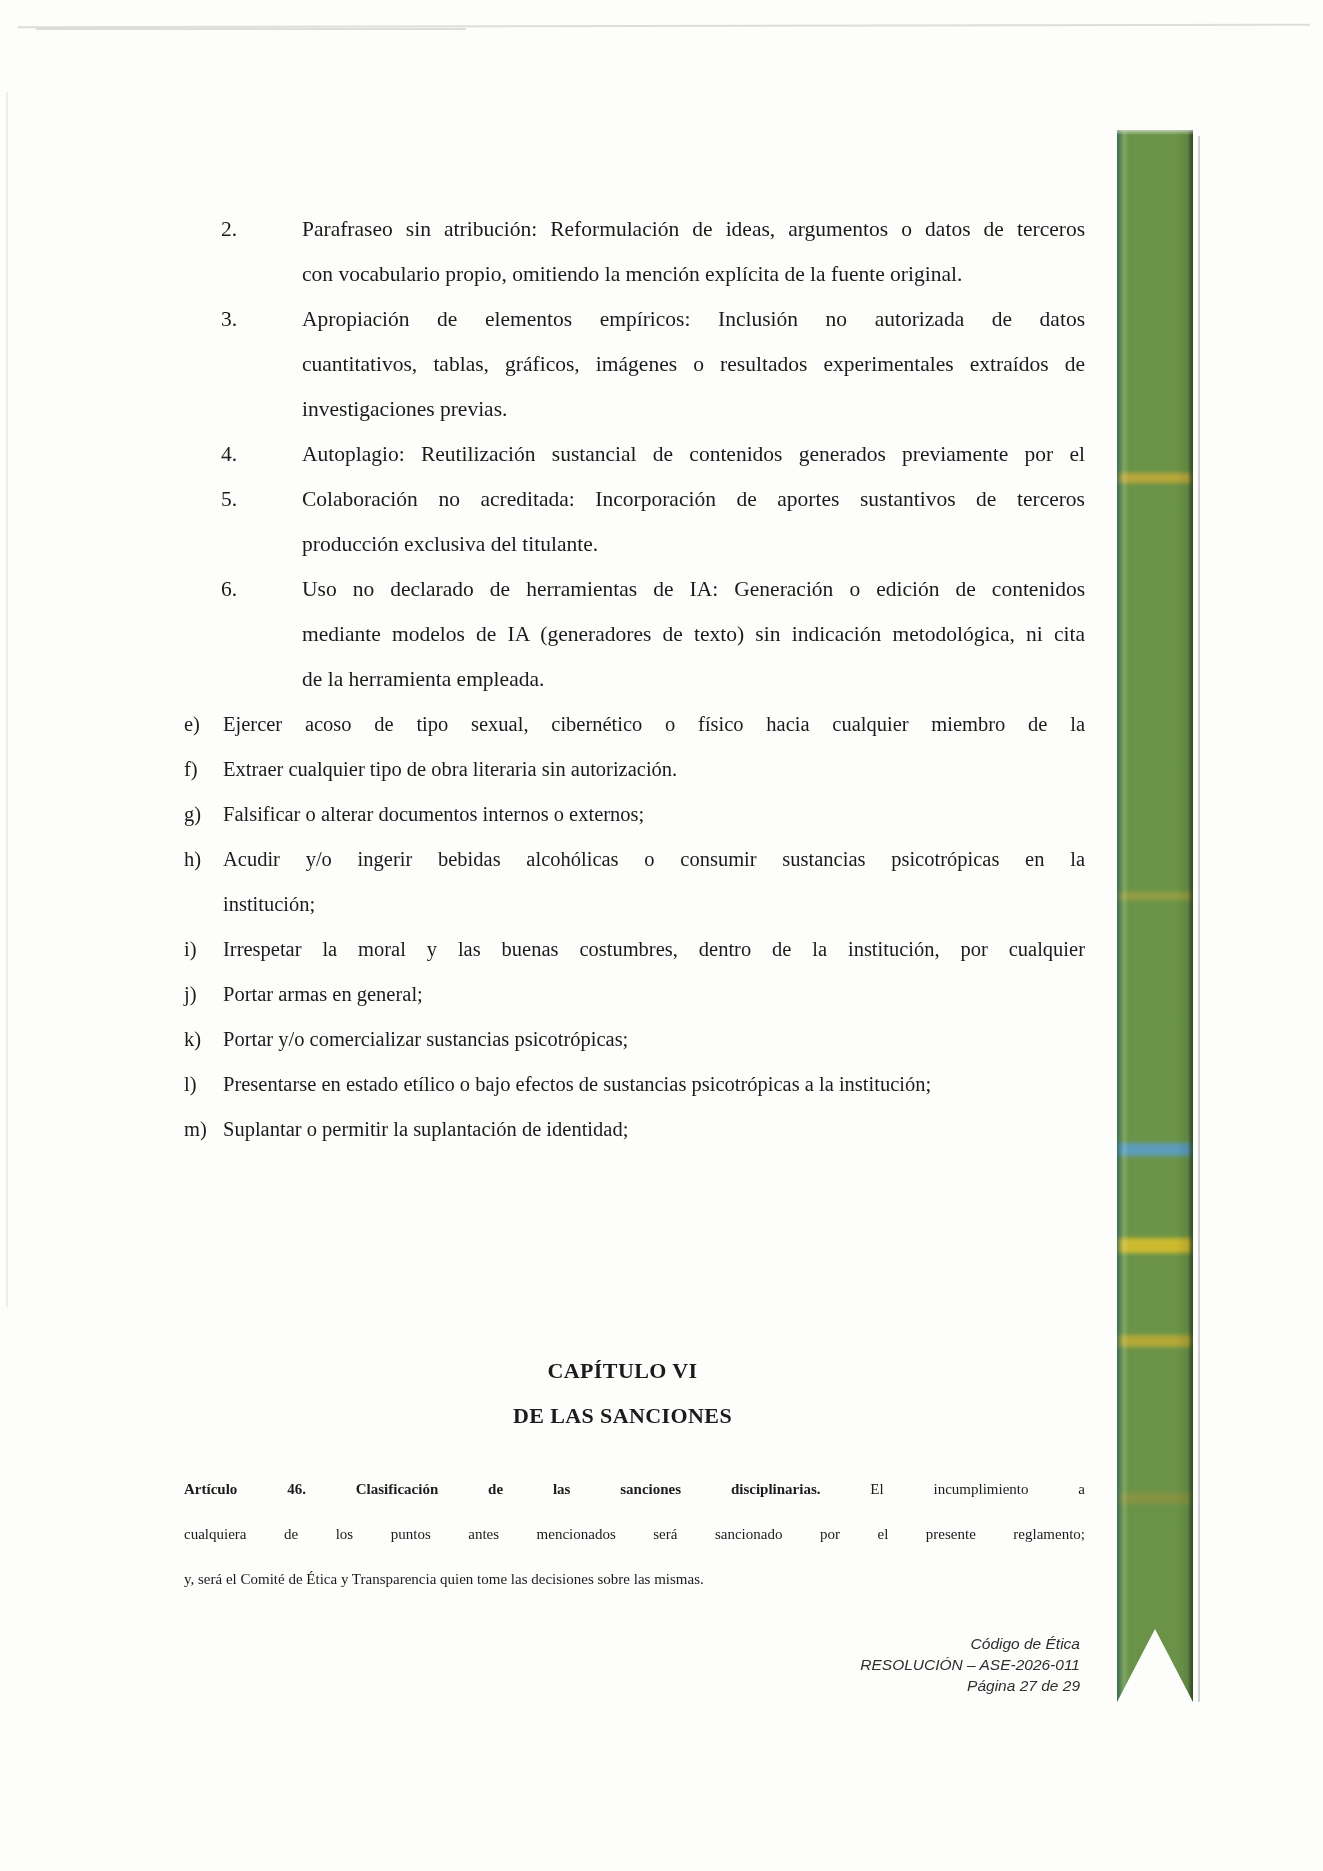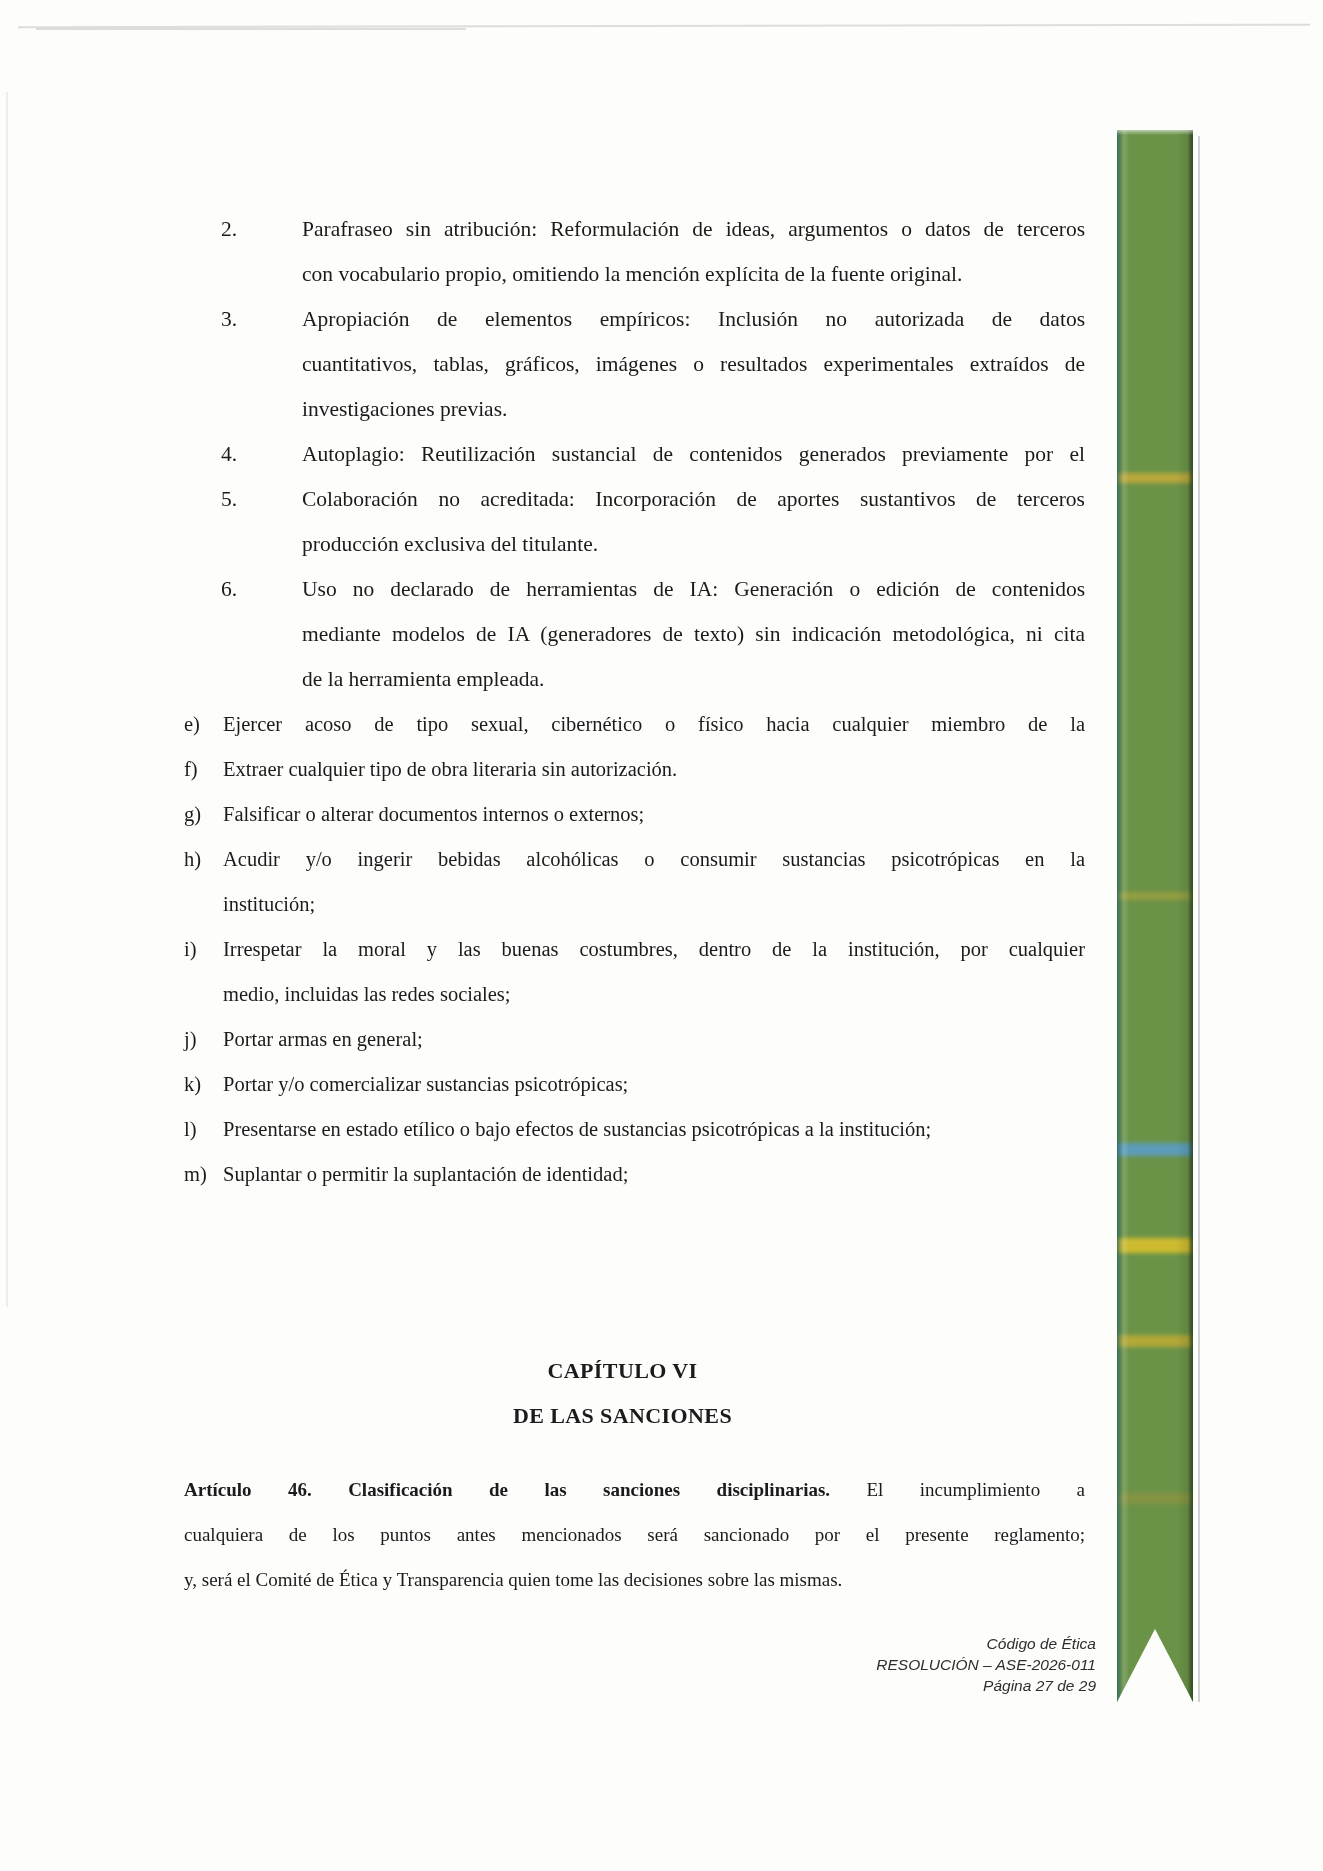--- a/index.html
+++ b/index.html
@@ -29,24 +29,24 @@
   .num-item{font-size:21.5px;}
   .num-item .marker{left:37px;}
   .num-item .txt{margin-left:118px;}
   .let-item{font-size:20.5px;}
   .let-item .marker{left:0;}
   .let-item .txt{margin-left:39px;}
 
   .chapter{position:absolute;left:172px;top:1348px;width:901px;text-align:center;font-weight:bold;font-size:22px;letter-spacing:.4px;}
   .chapter .line{text-align:center;text-align-last:center;}
 
-  .article{position:absolute;left:184px;top:1467px;width:901px;font-size:19px;}
+  .article{position:absolute;left:184px;top:1467px;width:901px;font-size:15px;}
   .article .lead{font-weight:bold;}
 
-  .footer{position:absolute;right:227px;top:1633px;width:420px;
+  .footer{position:absolute;right:243px;top:1633px;width:420px;
     text-align:right;font-family:"Liberation Sans", sans-serif;
     font-style:italic;font-size:15.5px;line-height:21px;color:#2e2e2e;}
 
   
   .ribbon{position:absolute;left:1117px;top:130px;width:76px;height:1572px;
     clip-path:polygon(0 0,100% 0,100% 100%,50% calc(100% - 73px),0 100%);}
   .ribbon::before{content:"";position:absolute;inset:0;z-index:3;
     background:linear-gradient(90deg,
       rgba(16,84,104,.55) 0px, rgba(16,84,104,.25) 3px,
       rgba(230,240,230,.18) 7px, rgba(0,0,0,0) 16%,
@@ -134,21 +134,20 @@
       <span class="marker">h)</span>
       <div class="txt">
         <div class="line ln-j">Acudir y/o ingerir bebidas alcohólicas o consumir sustancias psicotrópicas en la</div>
         <div class="line ln-e">institución;</div>
       </div>
     </div>
     <div class="item let-item">
       <span class="marker">i)</span>
       <div class="txt">
         <div class="line ln-j">Irrespetar la moral y las buenas costumbres, dentro de la institución, por cualquier</div>
-        <div class="line ln-e">medio, incluidas las redes sociales;</div>
       </div>
     </div>
     <div class="item let-item">
       <span class="marker">j)</span>
       <div class="txt">
           <div class="line ln-e">Portar armas en general;</div>
         </div>
     </div>
     <div class="item let-item">
       <span class="marker">k)</span>

